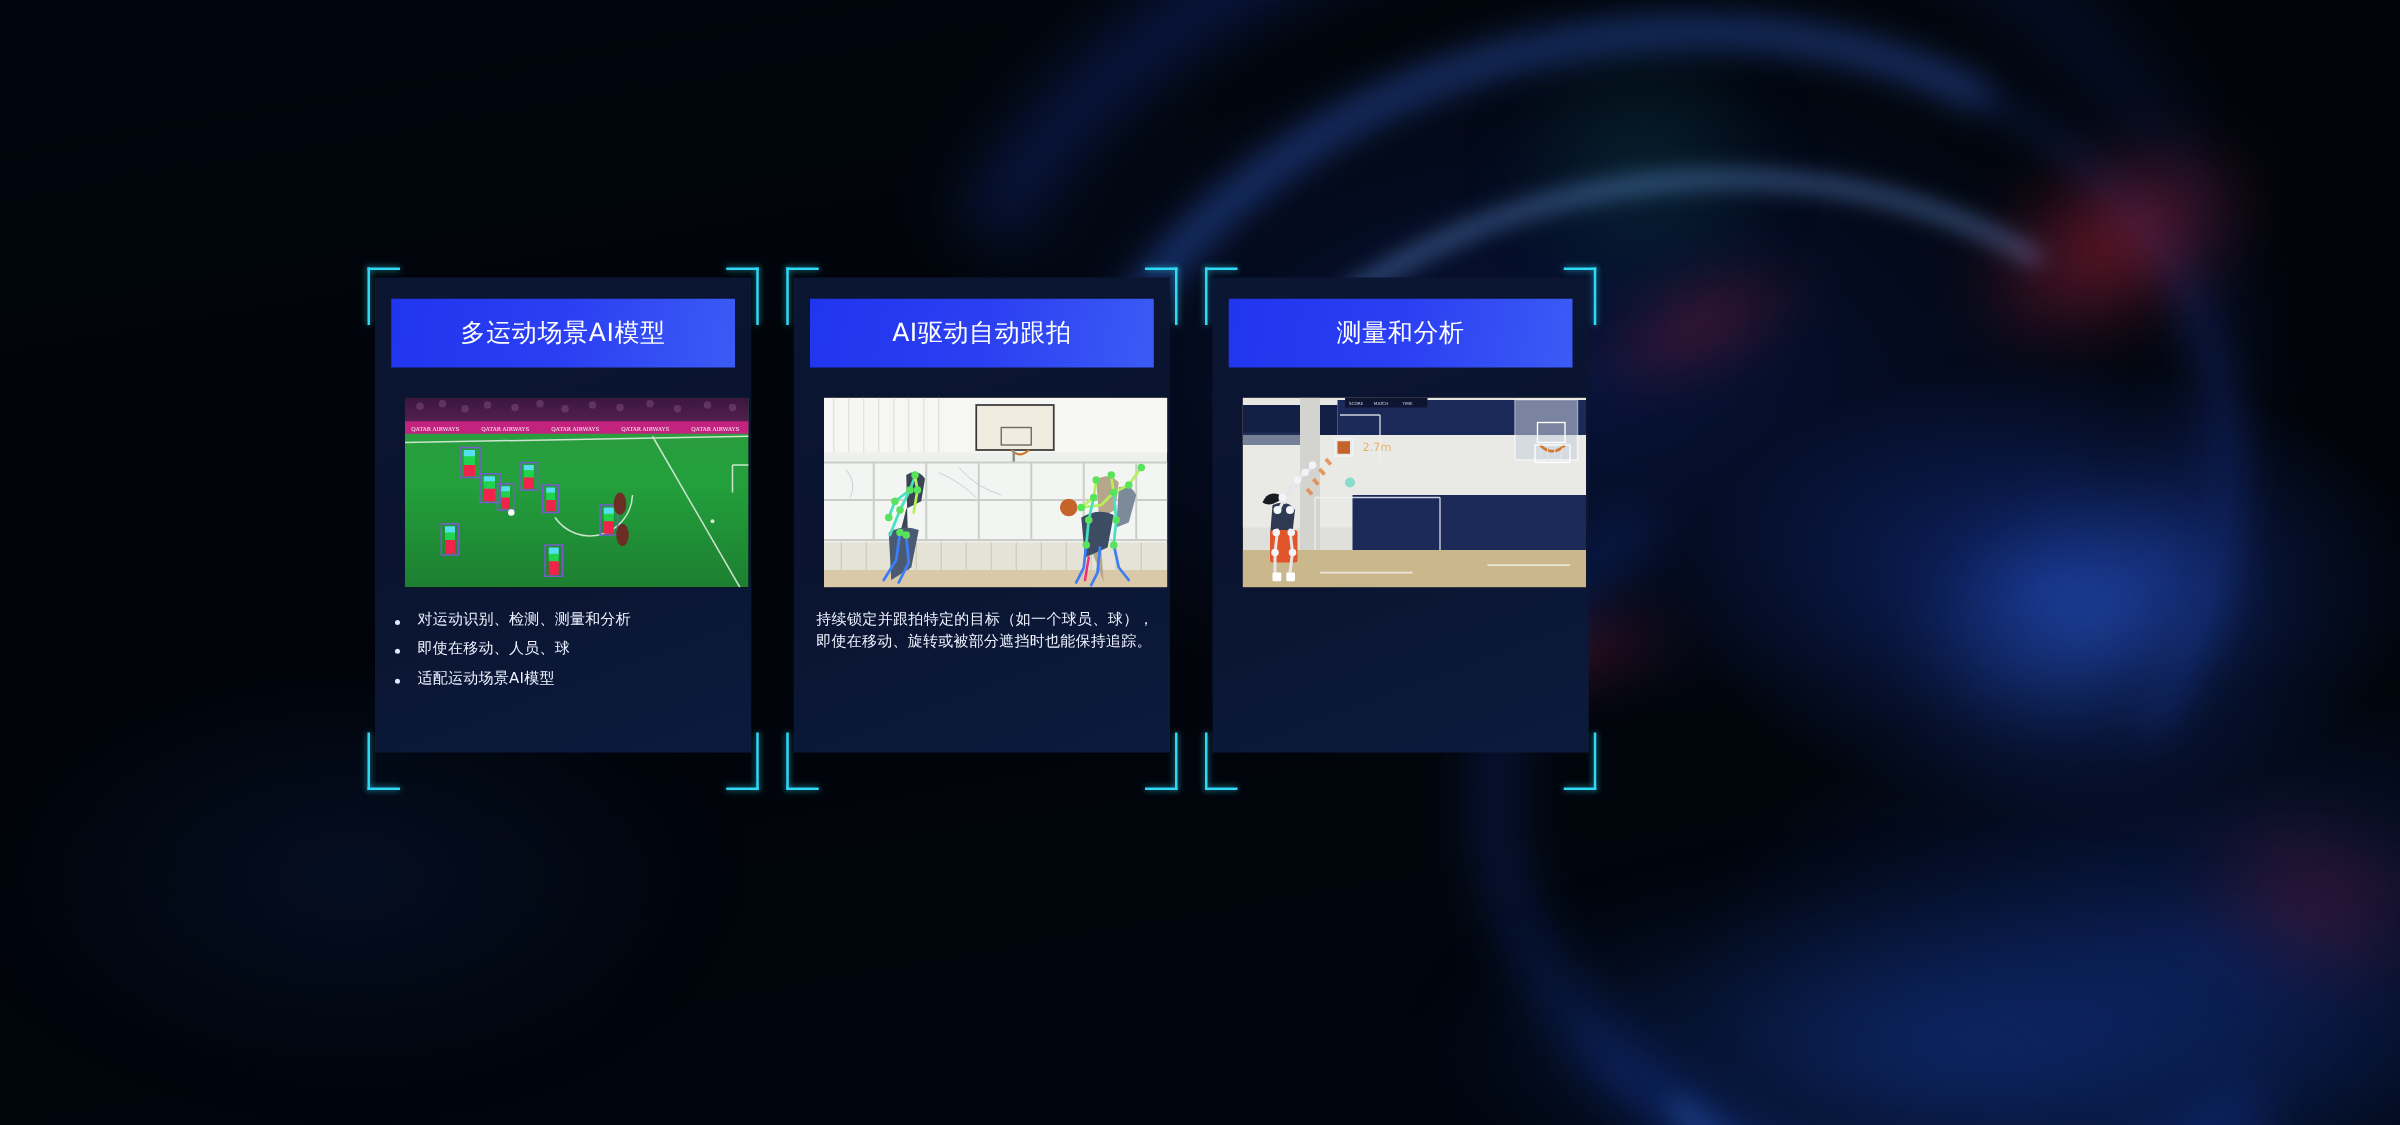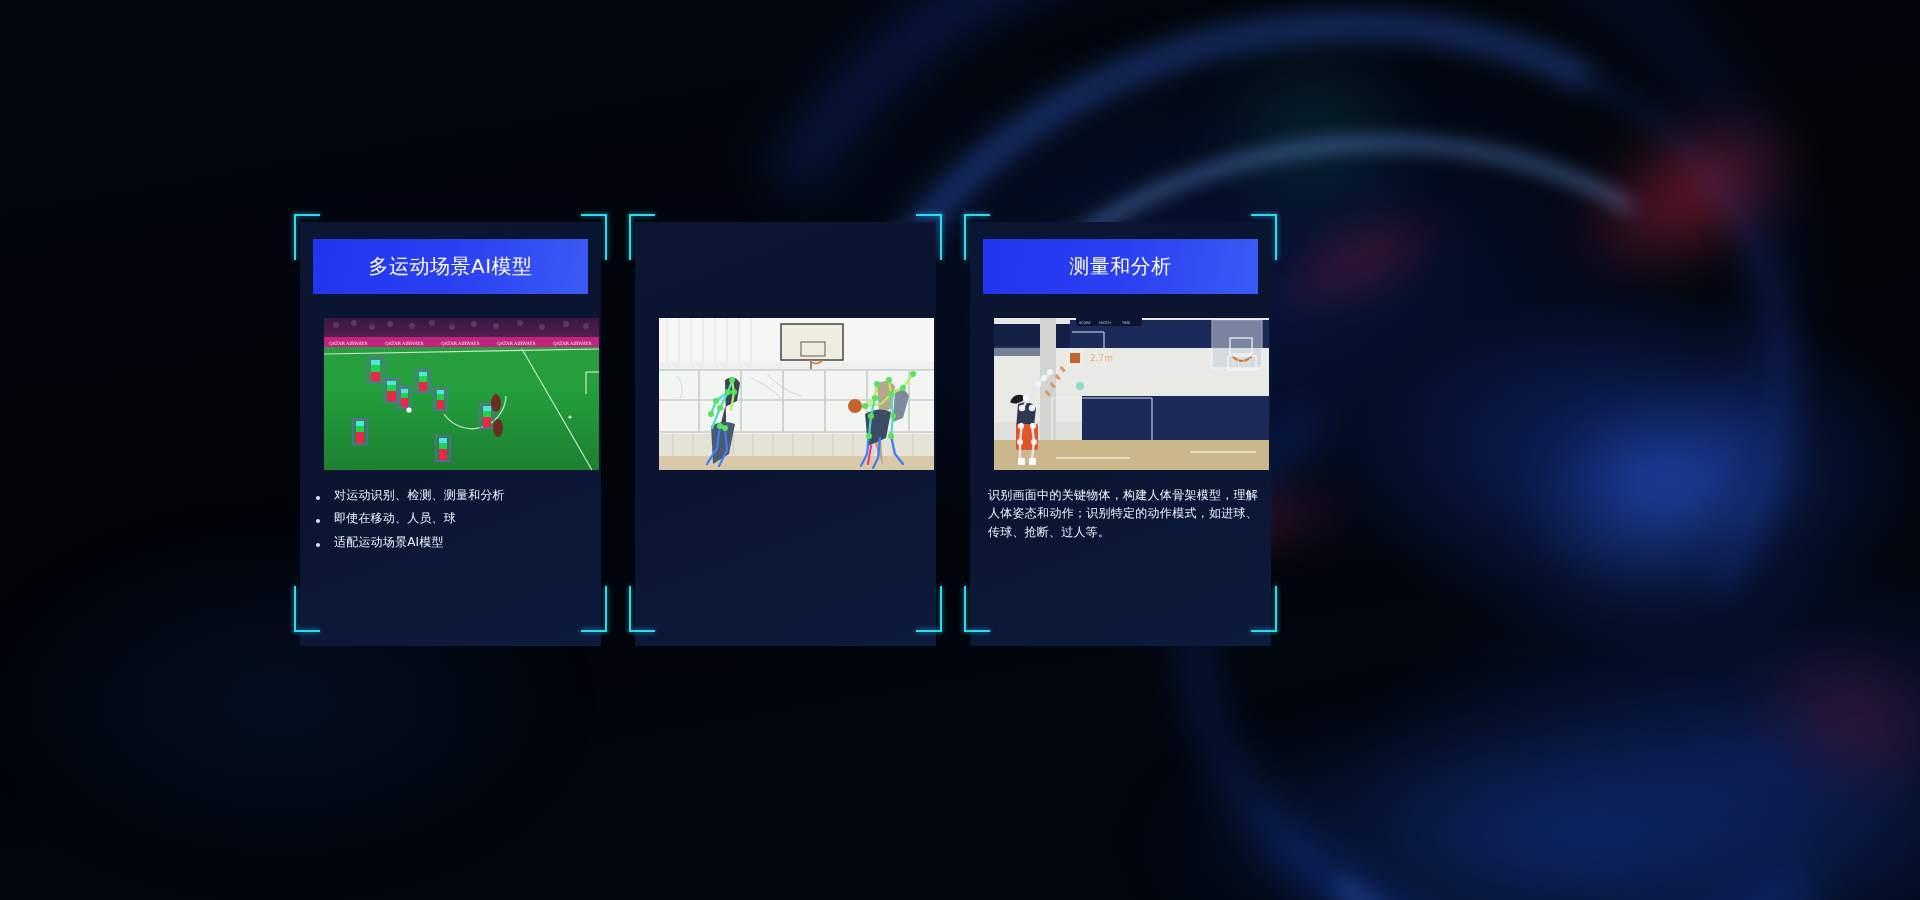--- a/index.html
+++ b/index.html
@@ -137,21 +137,21 @@
   .brk.bl{ left:0; bottom:0; }
   .brk.bl .h{ left:0; bottom:0; width:26px; height:2px; }
   .brk.bl .v{ left:0; bottom:0; width:2px; height:46px; }
   .brk.br{ right:0; bottom:0; }
   .brk.br .h{ right:0; bottom:0; width:26px; height:2px; }
   .brk.br .v{ right:0; bottom:0; width:2px; height:46px; }
 
   .card-body{
     position:absolute;
     left:6px; top:8px;
-    width:301px; height:424px;
+    width:301px; height:380px;
     background:linear-gradient(160deg, #0b1633 0%, #0a1430 45%, #0c1a3c 100%);
     overflow:hidden;
   }
 
   .card-head{
     position:absolute;
     left:13px; top:17px;
     width:275px; height:55px;
     background:linear-gradient(100deg, #2035ee 0%, #2b3ff2 50%, #3b5bf5 100%);
     display:flex; align-items:center; justify-content:center;
@@ -376,20 +376,23 @@
           <i class="h"></i>
           <i class="v"></i>
         </div>
       <div class="brk br">
           <i class="h"></i>
           <i class="v"></i>
         </div>
 
       <div class="card-body">
 
+        <div class="card-head">
+          <span class="title">AI驱动自动跟拍</span>
+        </div>
 
         <div class="media">
           <svg viewBox="0 0 275 152" preserveAspectRatio="none">
             <rect x="0" y="0" width="275" height="152" fill="#eef0ee"></rect>
             <rect x="0" y="0" width="275" height="44" fill="#f6f7f5"></rect>
             <g stroke="#dfe2df" stroke-width="1">
               <path d="M8 0 V44"></path>
                 <path d="M20 0 V44"></path>
                 <path d="M32 0 V44"></path>
                 <path d="M44 0 V44"></path>
@@ -498,20 +501,23 @@
                 <circle cx="206" cy="88" r="3"></circle>
                   <circle cx="212" cy="98" r="3"></circle>
                   <circle cx="234" cy="98" r="3"></circle>
                 <circle cx="210" cy="118" r="3"></circle>
                   <circle cx="232" cy="118" r="3"></circle>
               </g>
             </g>
           </svg>
         </div>
 
+        <div class="txt pad">
+          <p class="para">持续锁定并跟拍特定的目标（如一个球员、球），即使在移动、旋转或被部分遮挡时也能保持追踪。</p>
+        </div>
       </div>
     </div>
 
     <div class="card">
       <div class="brk tl">
           <i class="h"></i>
           <i class="v"></i>
         </div>
       <div class="brk tr">
           <i class="h"></i>
@@ -609,20 +615,17 @@
                   <circle cx="39" cy="108" r="3"></circle>
                 <circle cx="26" cy="124" r="3"></circle>
                   <circle cx="40" cy="124" r="3"></circle>
               </g>
               <rect x="24" y="140" width="7" height="7" fill="#ffffff" rx="1"></rect>
               <rect x="35" y="140" width="7" height="7" fill="#ffffff" rx="1"></rect>
             </g>
           </svg>
         </div>
 
-        <div class="txt pad">
-          <p class="para">识别画面中的关键物体，构建人体骨架模型，理解人体姿态和动作；识别特定的动作模式，如进球、传球、抢断、过人等。</p>
-        </div>
       </div>
     </div>
 
   </div>
 </div>
 
 </body></html>

